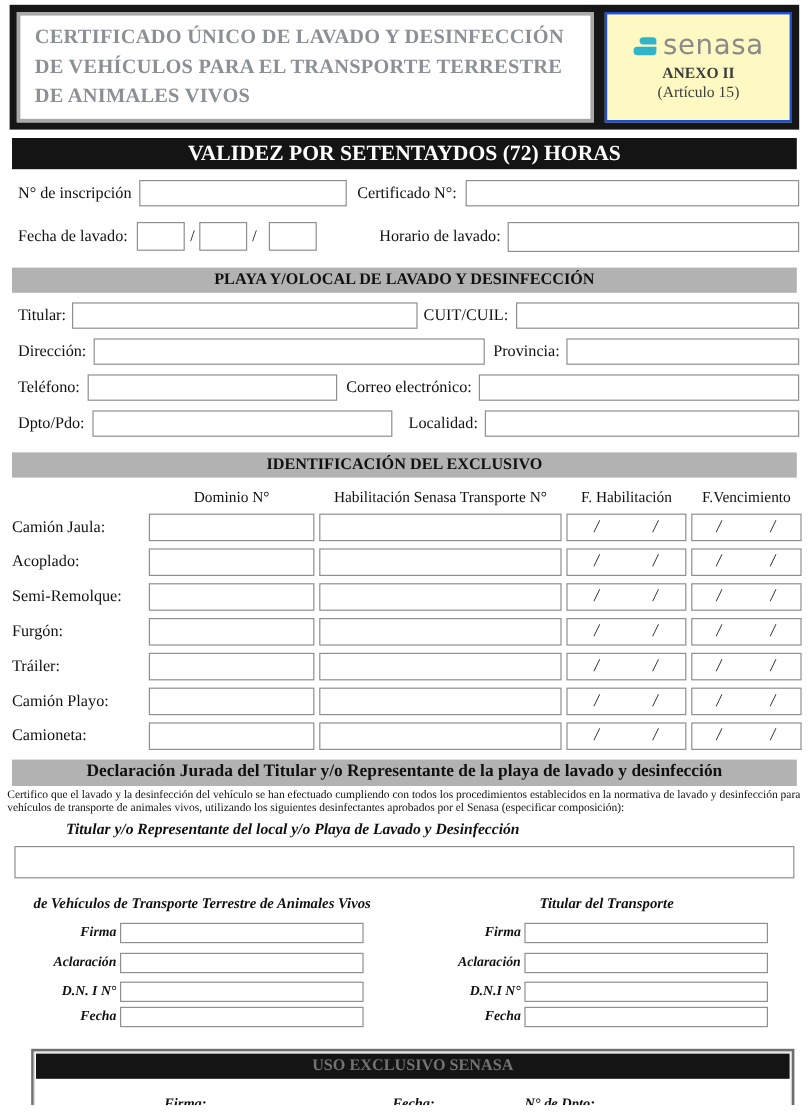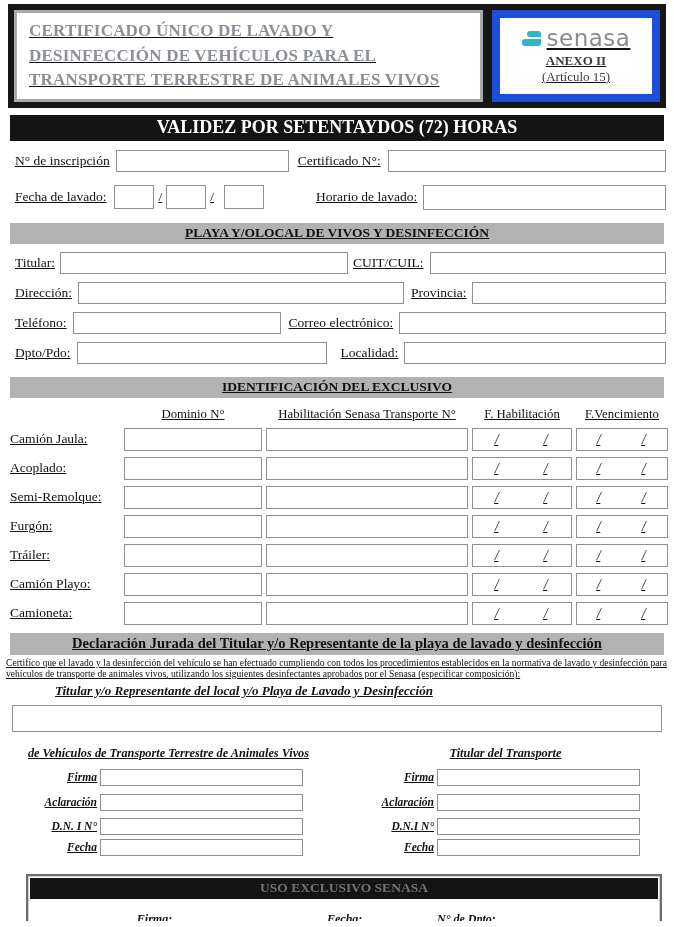--- a/index.html
+++ b/index.html
@@ -1,22 +1,22 @@
 <!DOCTYPE html>
 <html><head>
 <meta charset="utf-8">
 <style>
   html,body{margin:0;padding:0;background:#fff;}
   .page{position:relative;width:674px;height:921px;background:#fff;overflow:hidden;
-        font-family:"Liberation Serif",serif;color:#111;font-size:13.5px;text-decoration:underline;}
+        font-family:"Liberation Serif",serif;color:#111;font-size:13.5px;}
   
   .hdr{margin:4px 8px 0 8px;background:#161616;display:flex;gap:9px;padding:6px 6px;}
   .hdr-title-box{flex:1;background:#fff;border:3px solid #a9a9a9;display:flex;align-items:center;padding:6px 12px;}
   .hdr-title{font-weight:bold;font-size:17px;line-height:1.45;color:#8b8f96;letter-spacing:.2px;}
-  .hdr-logo-box{width:148px;background:#ffffff;border:8px solid #1d4ed8;display:flex;flex-direction:column;
+  .hdr-logo-box{width:148px;background:#fef9c3;border:2px solid #1d4ed8;display:flex;flex-direction:column;
                 align-items:center;justify-content:center;padding:4px 2px;}
   .logo-row{display:flex;align-items:center;gap:5px;}
   .logo-icon{display:flex;flex-direction:column;align-items:flex-start;gap:2px;width:20px;}
   .logo-icon .bar1{display:block;width:14px;height:6px;background:#2fb4c9;border-radius:3px 3px 0 3px;margin-left:5px;}
   .logo-icon .bar2{display:block;width:19px;height:7px;background:#2fb4c9;border-radius:3px 0 3px 3px;}
   .logo-text{font-family:"DejaVu Sans",sans-serif;font-size:23px;color:#8a8a8a;letter-spacing:.5px;line-height:1;}
   .annex{font-weight:bold;font-size:13px;color:#3c3c3c;margin-top:3px;}
   .article{font-size:13px;color:#3c3c3c;}
   
   .black-bar{margin:7px 10px 0 10px;background:#141414;color:#fff;text-align:center;
@@ -117,21 +117,21 @@
     <span class="lbl">Fecha de lavado:</span>
     <span class="box dbox"></span>
     <span class="slash">/</span>
     <span class="box dbox" style="margin-left:0;"></span>
     <span class="slash">/</span>
     <span class="box dbox" style="margin-left:6px;"></span>
     <span class="lbl l2">Horario de lavado:</span>
     <span class="box b2"></span>
   </div>
 
-  <div class="gray-bar">PLAYA Y/OLOCAL DE VIVOS Y DESINFECCIÓN</div>
+  <div class="gray-bar">PLAYA Y/OLOCAL DE LAVADO Y DESINFECCIÓN</div>
 
   <div class="frow pr pr1">
     <span class="lbl">Titular:</span>
     <span class="box b1"></span>
     <span class="lbl l2">CUIT/CUIL:</span>
     <span class="box b2"></span>
   </div>
   <div class="frow pr pr2">
     <span class="lbl">Dirección:</span>
     <span class="box b1"></span>

